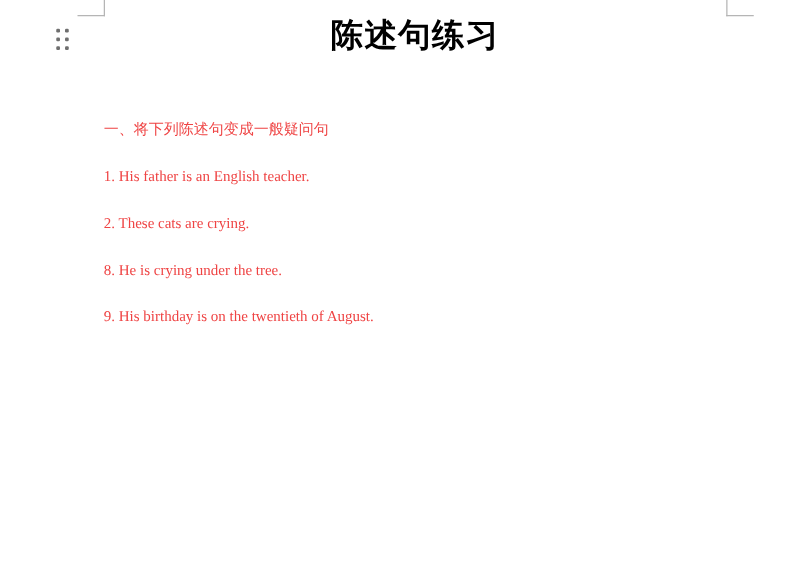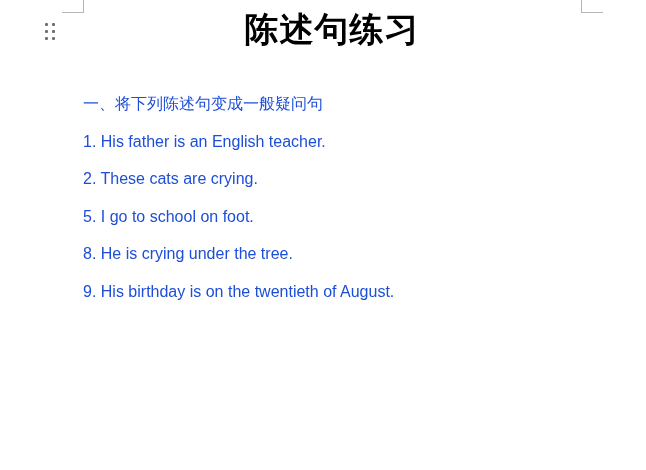--- a/index.html
+++ b/index.html
@@ -52,41 +52,42 @@
   }
 
   
   .doc-title {
     position: absolute;
     top: 14px;
     left: 83px;
     width: 498px;
     margin: 0;
     text-align: center;
-    font-family: Liberation Sans, sans-serif;
+    font-family: Liberation Serif, serif;
     font-weight: 700;
-    font-size: 34px;
+    font-size: 26px;
     line-height: 30px;
     letter-spacing: 1px;
     color: #000000;
   }
 
   
   .doc-content {
     position: absolute;
     left: 83px;
     top: 85px;
     width: 520px;
   }
   .doc-content p {
     margin: 0;
-    font-size: 16px;
+    font-size: 12px;
     line-height: 37.5px;
     white-space: nowrap;
-    color: #1d4ed8;
+    color: #ef4444;
+    font-family: Liberation Serif, serif;
   }
   .section-heading {
     font-family: "Liberation Sans", "DejaVu Sans", sans-serif;
     color: #000000;
   }
 </style>
 </head>
 <body>
 
 <div class="page">
@@ -103,18 +104,17 @@
     <i></i>
   </span>
 
   <h1 class="doc-title">陈述句练习</h1>
 
   <div class="doc-content">
     <p class="section-heading">一、将下列陈述句变成一般疑问句</p>
 
     <p class="exercise-item">1. His father is an English teacher.</p>
     <p class="exercise-item">2. These cats are crying.</p>
-    <p class="exercise-item">5. I go to school on foot.</p>
     <p class="exercise-item">8. He is crying under the tree.</p>
     <p class="exercise-item">9. His birthday is on the twentieth of August.</p>
   </div>
 
 </div>
 
 </body></html>

